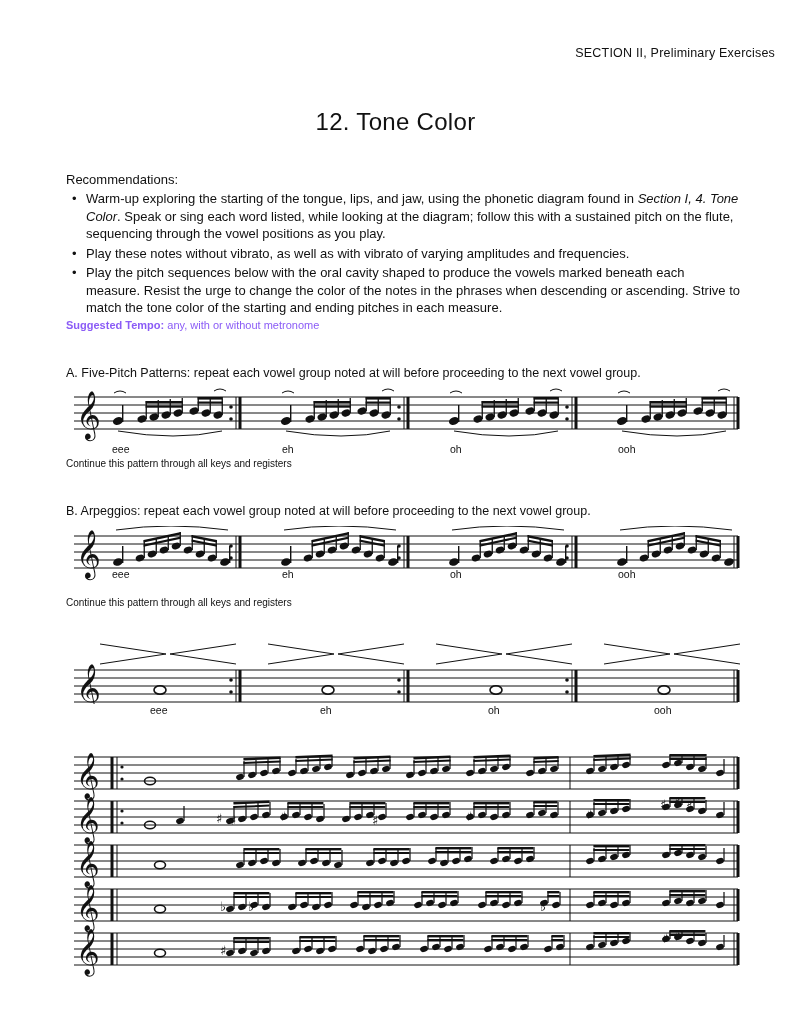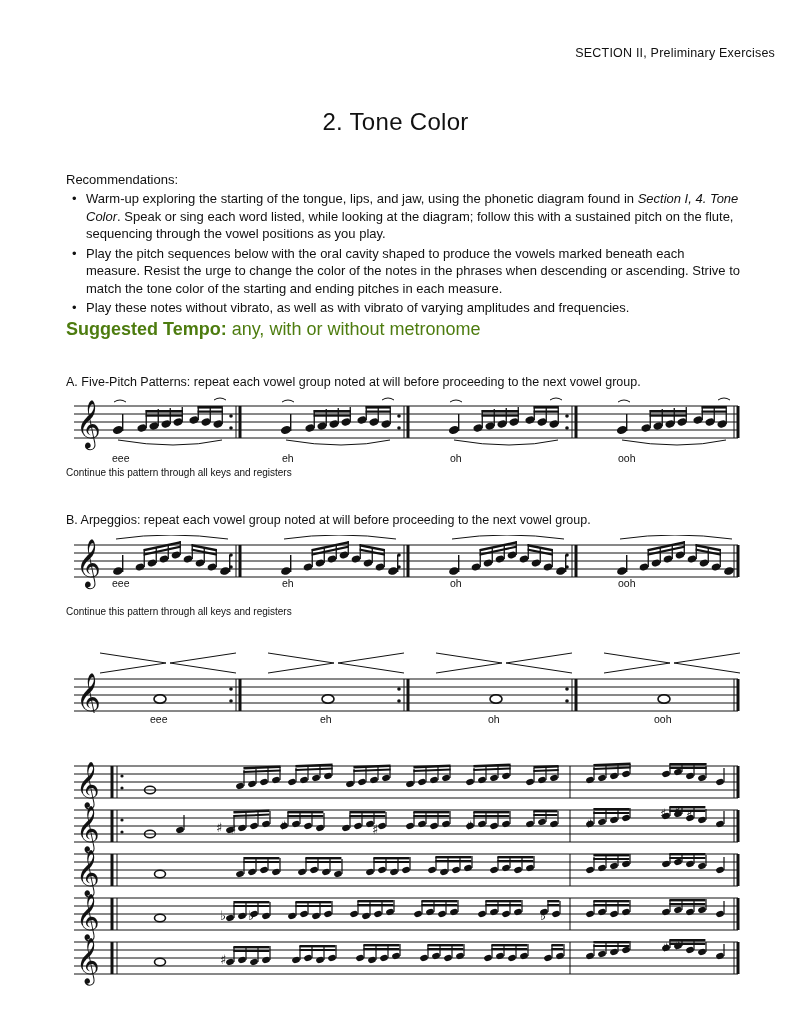--- a/index.html
+++ b/index.html
@@ -64,22 +64,22 @@
     padding-left: 2px;
   }
   ul.rec-list li:before {
     content: "\2022";
     position: absolute;
     left: -12px;
     top: 0;
   }
   .ital { font-style: italic; }
   .tempo {
-    font-size: 18px;
-    color: #4d7c0f;
+    font-size: 11px;
+    color: #8b5cf6;
   }
   .tempo b { font-weight: bold; }
 
   .exercise {
     margin-top: 34px;
   }
   .ex-label {
     font-size: 12.5px;
     line-height: 16.5px;
     color: #111;
@@ -108,30 +108,30 @@
   }
   svg { display: block; }
 </style>
 </head>
 <body>
 
 <div class="page">
 
   <div class="header-right">SECTION  II, Preliminary Exercises</div>
 
-  <div class="title">2. Tone Color</div>
+  <div class="title">12. Tone Color</div>
 
   <div class="content">
 
     <div class="rec-head">Recommendations:</div>
 
     <ul class="rec-list">
       <li><span>Warm-up exploring the starting of the tongue, lips, and jaw, using the phonetic diagram found in </span><span class="ital">Section I, 4. Tone Color</span><span>. Speak or sing each word listed, while looking at the diagram; follow this with a sustained pitch on the flute, sequencing through the vowel positions as you play.</span></li>
+      <li><span>Play these notes without vibrato, as well as with vibrato of varying amplitudes and frequencies.</span></li>
       <li><span>Play the pitch sequences below with the oral cavity shaped to produce the vowels marked beneath each measure. Resist the urge to change the color of the notes in the phrases when descending or ascending. Strive to match the tone color of the starting and ending pitches in each measure.</span></li>
-      <li><span>Play these notes without vibrato, as well as with vibrato of varying amplitudes and frequencies.</span></li>
     </ul>
 
     <div class="tempo"><b>Suggested Tempo:</b><span> any, with or without metronome</span></div>
 
     <div class="exercise">
       <div class="ex-label">A. Five-Pitch Patterns: repeat each vowel group noted at will before proceeding to the next vowel group.</div>
       <div class="staff-wrap">
         <svg width="672" height="56" viewBox="0 0 672 56">
           <g stroke="#111" stroke-width="1">
             <line x1="4" y1="10" x2="668" y2="10"></line>

